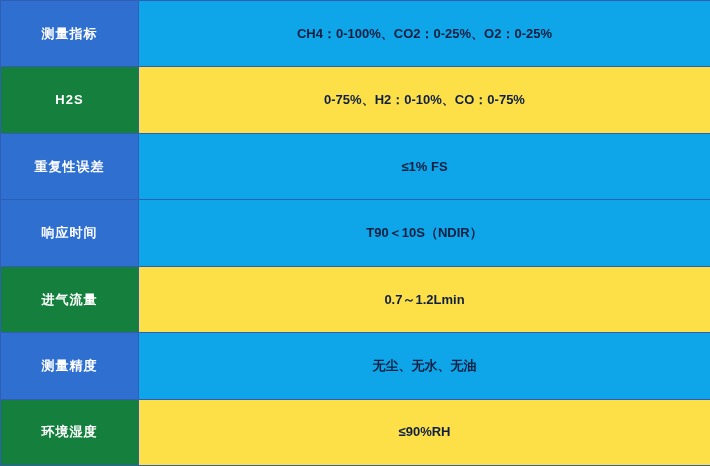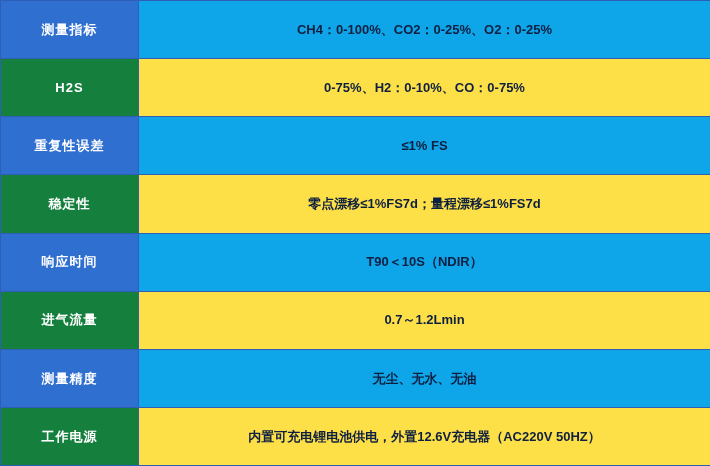--- a/index.html
+++ b/index.html
@@ -64,34 +64,30 @@
       <td class="value">CH4：0-100%、CO2：0-25%、O2：0-25%</td>
     </tr>
     <tr class="alt">
       <td class="label">H2S</td>
       <td class="value">0-75%、H2：0-10%、CO：0-75%</td>
     </tr>
     <tr>
       <td class="label">重复性误差</td>
       <td class="value">≤1% FS</td>
     </tr>
-    <tr class="alt">
-      <td class="label">稳定性</td>
-      <td class="value">零点漂移≤1%FS7d；量程漂移≤1%FS7d</td>
-    </tr>
     <tr>
       <td class="label">响应时间</td>
       <td class="value">T90＜10S（NDIR）</td>
     </tr>
     <tr class="alt">
       <td class="label">进气流量</td>
       <td class="value">0.7～1.2Lmin</td>
     </tr>
     <tr>
       <td class="label">测量精度</td>
       <td class="value">无尘、无水、无油</td>
     </tr>
     <tr class="alt">
-      <td class="label">工作电源</td>
-      <td class="value">内置可充电锂电池供电，外置12.6V充电器（AC220V 50HZ）</td>
+      <td class="label">环境湿度</td>
+      <td class="value">≤90%RH</td>
     </tr>
   </tbody>
 </table>
 
 </body></html>

